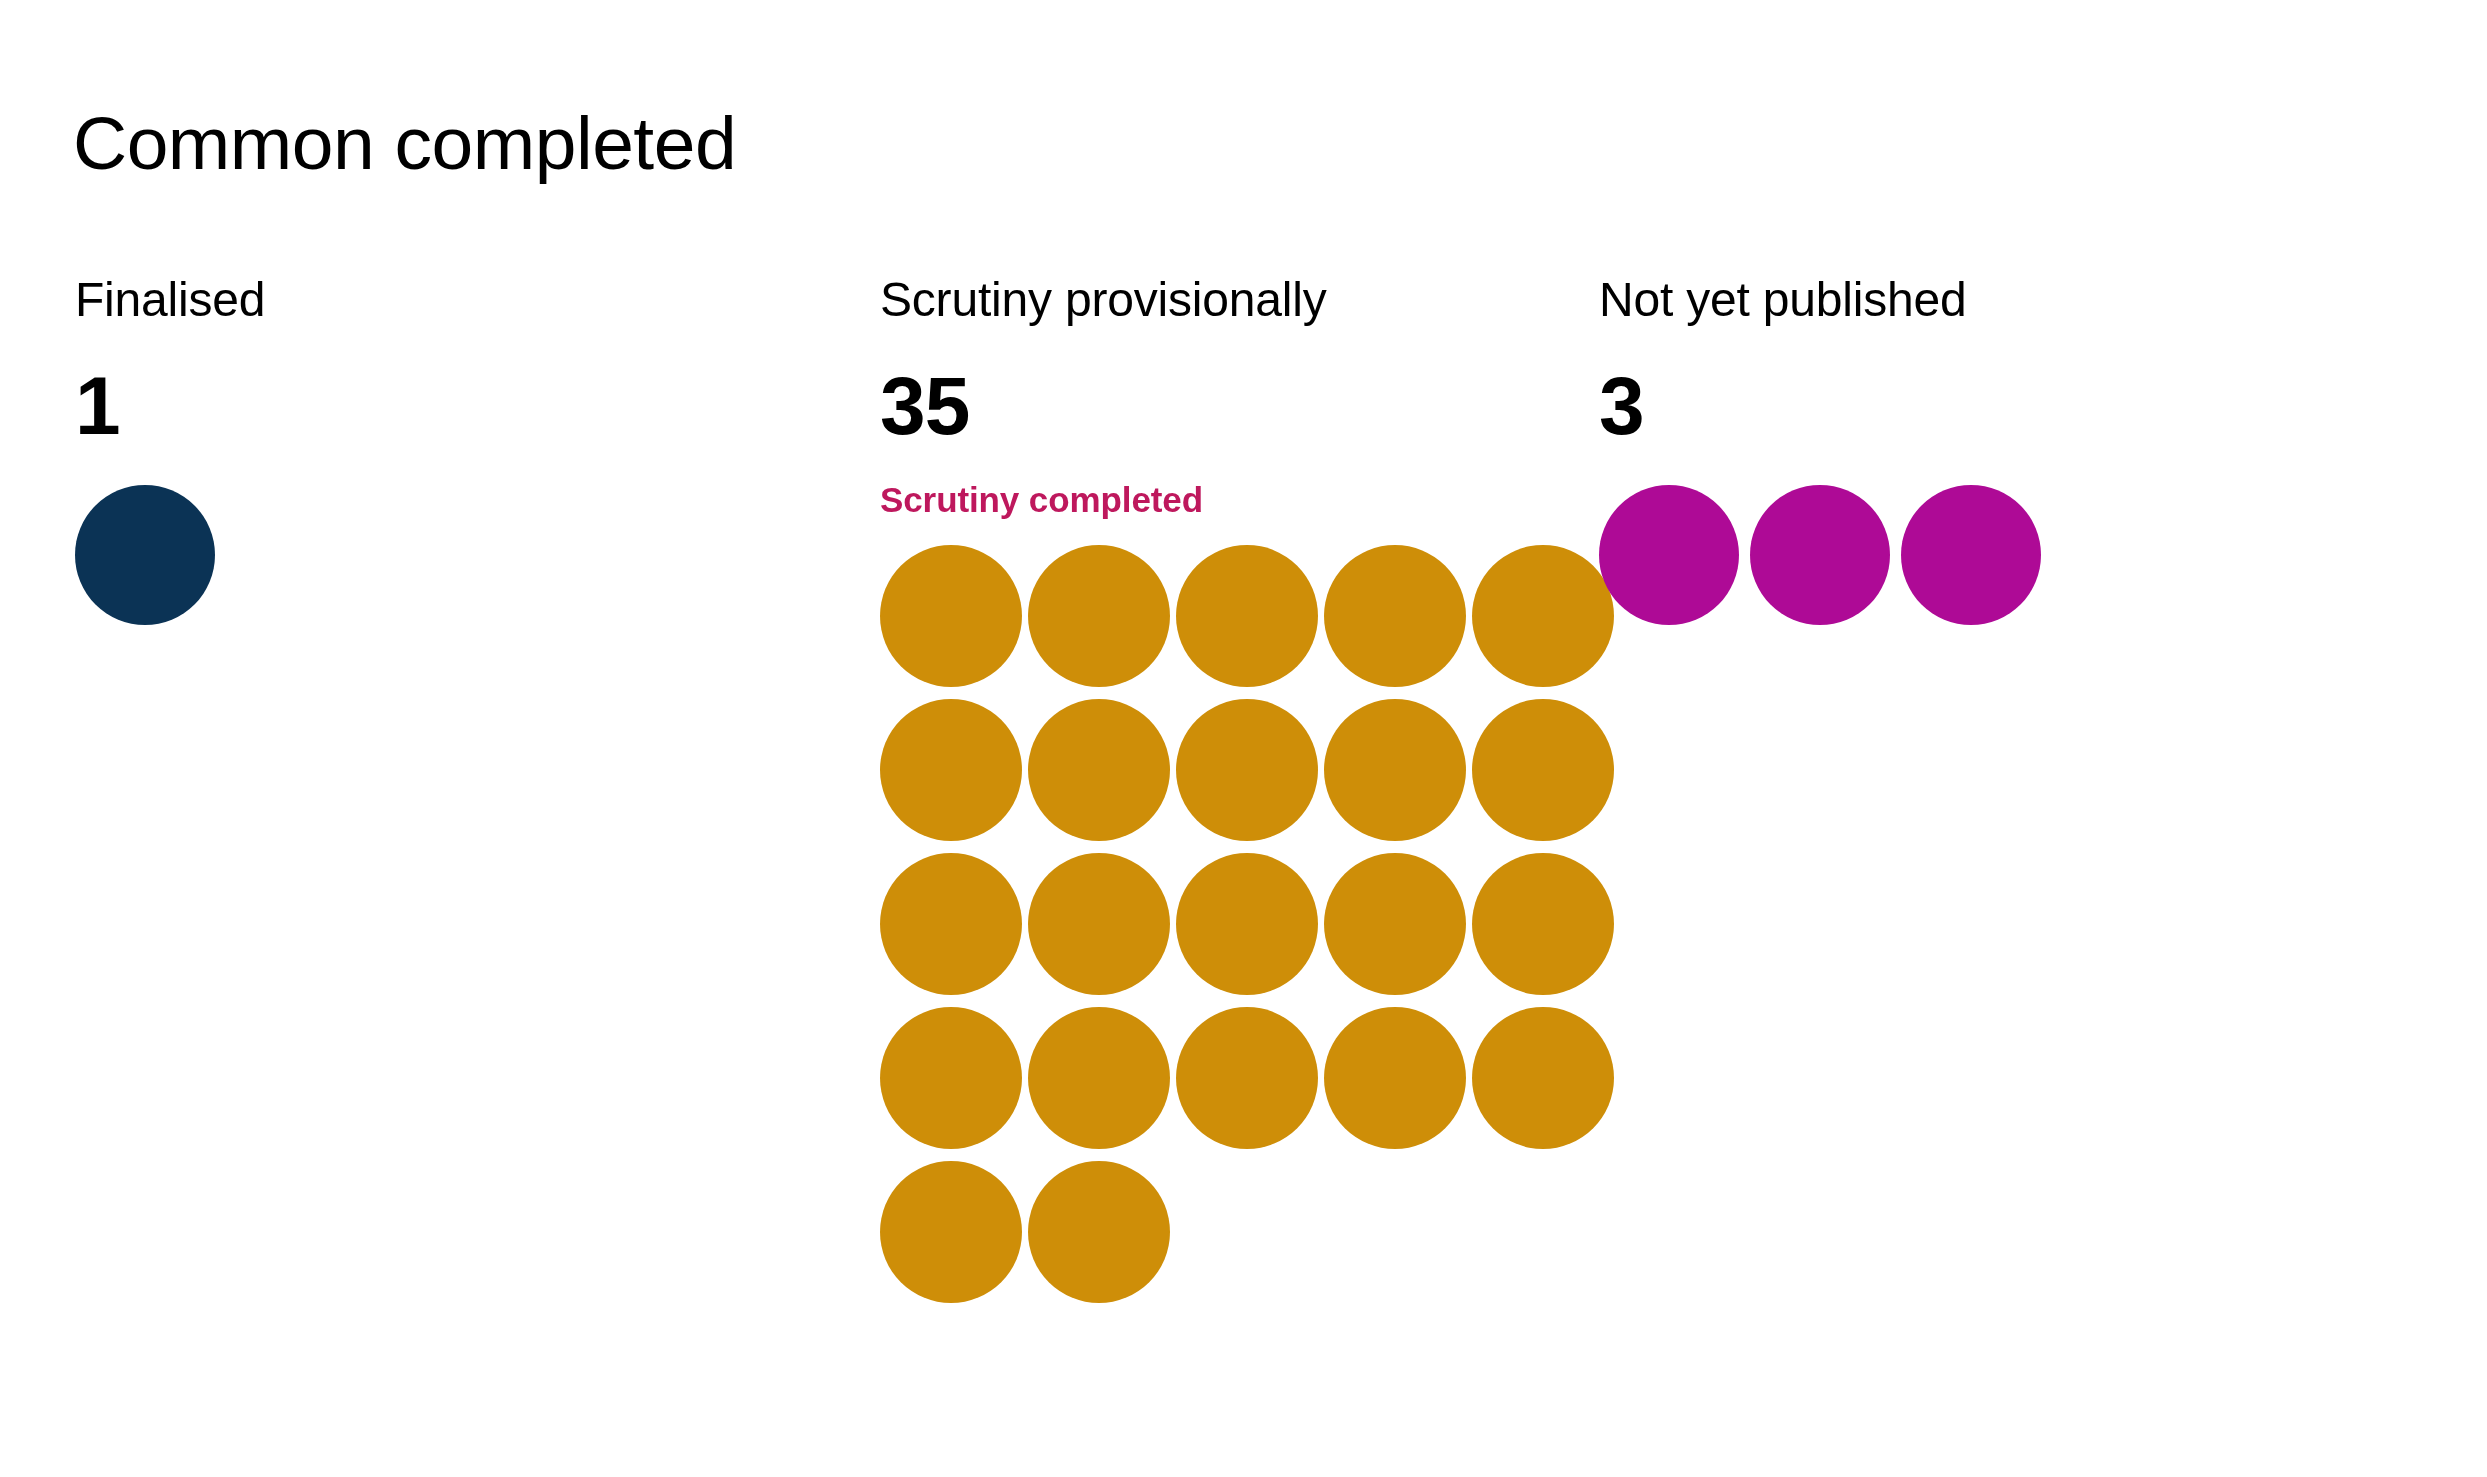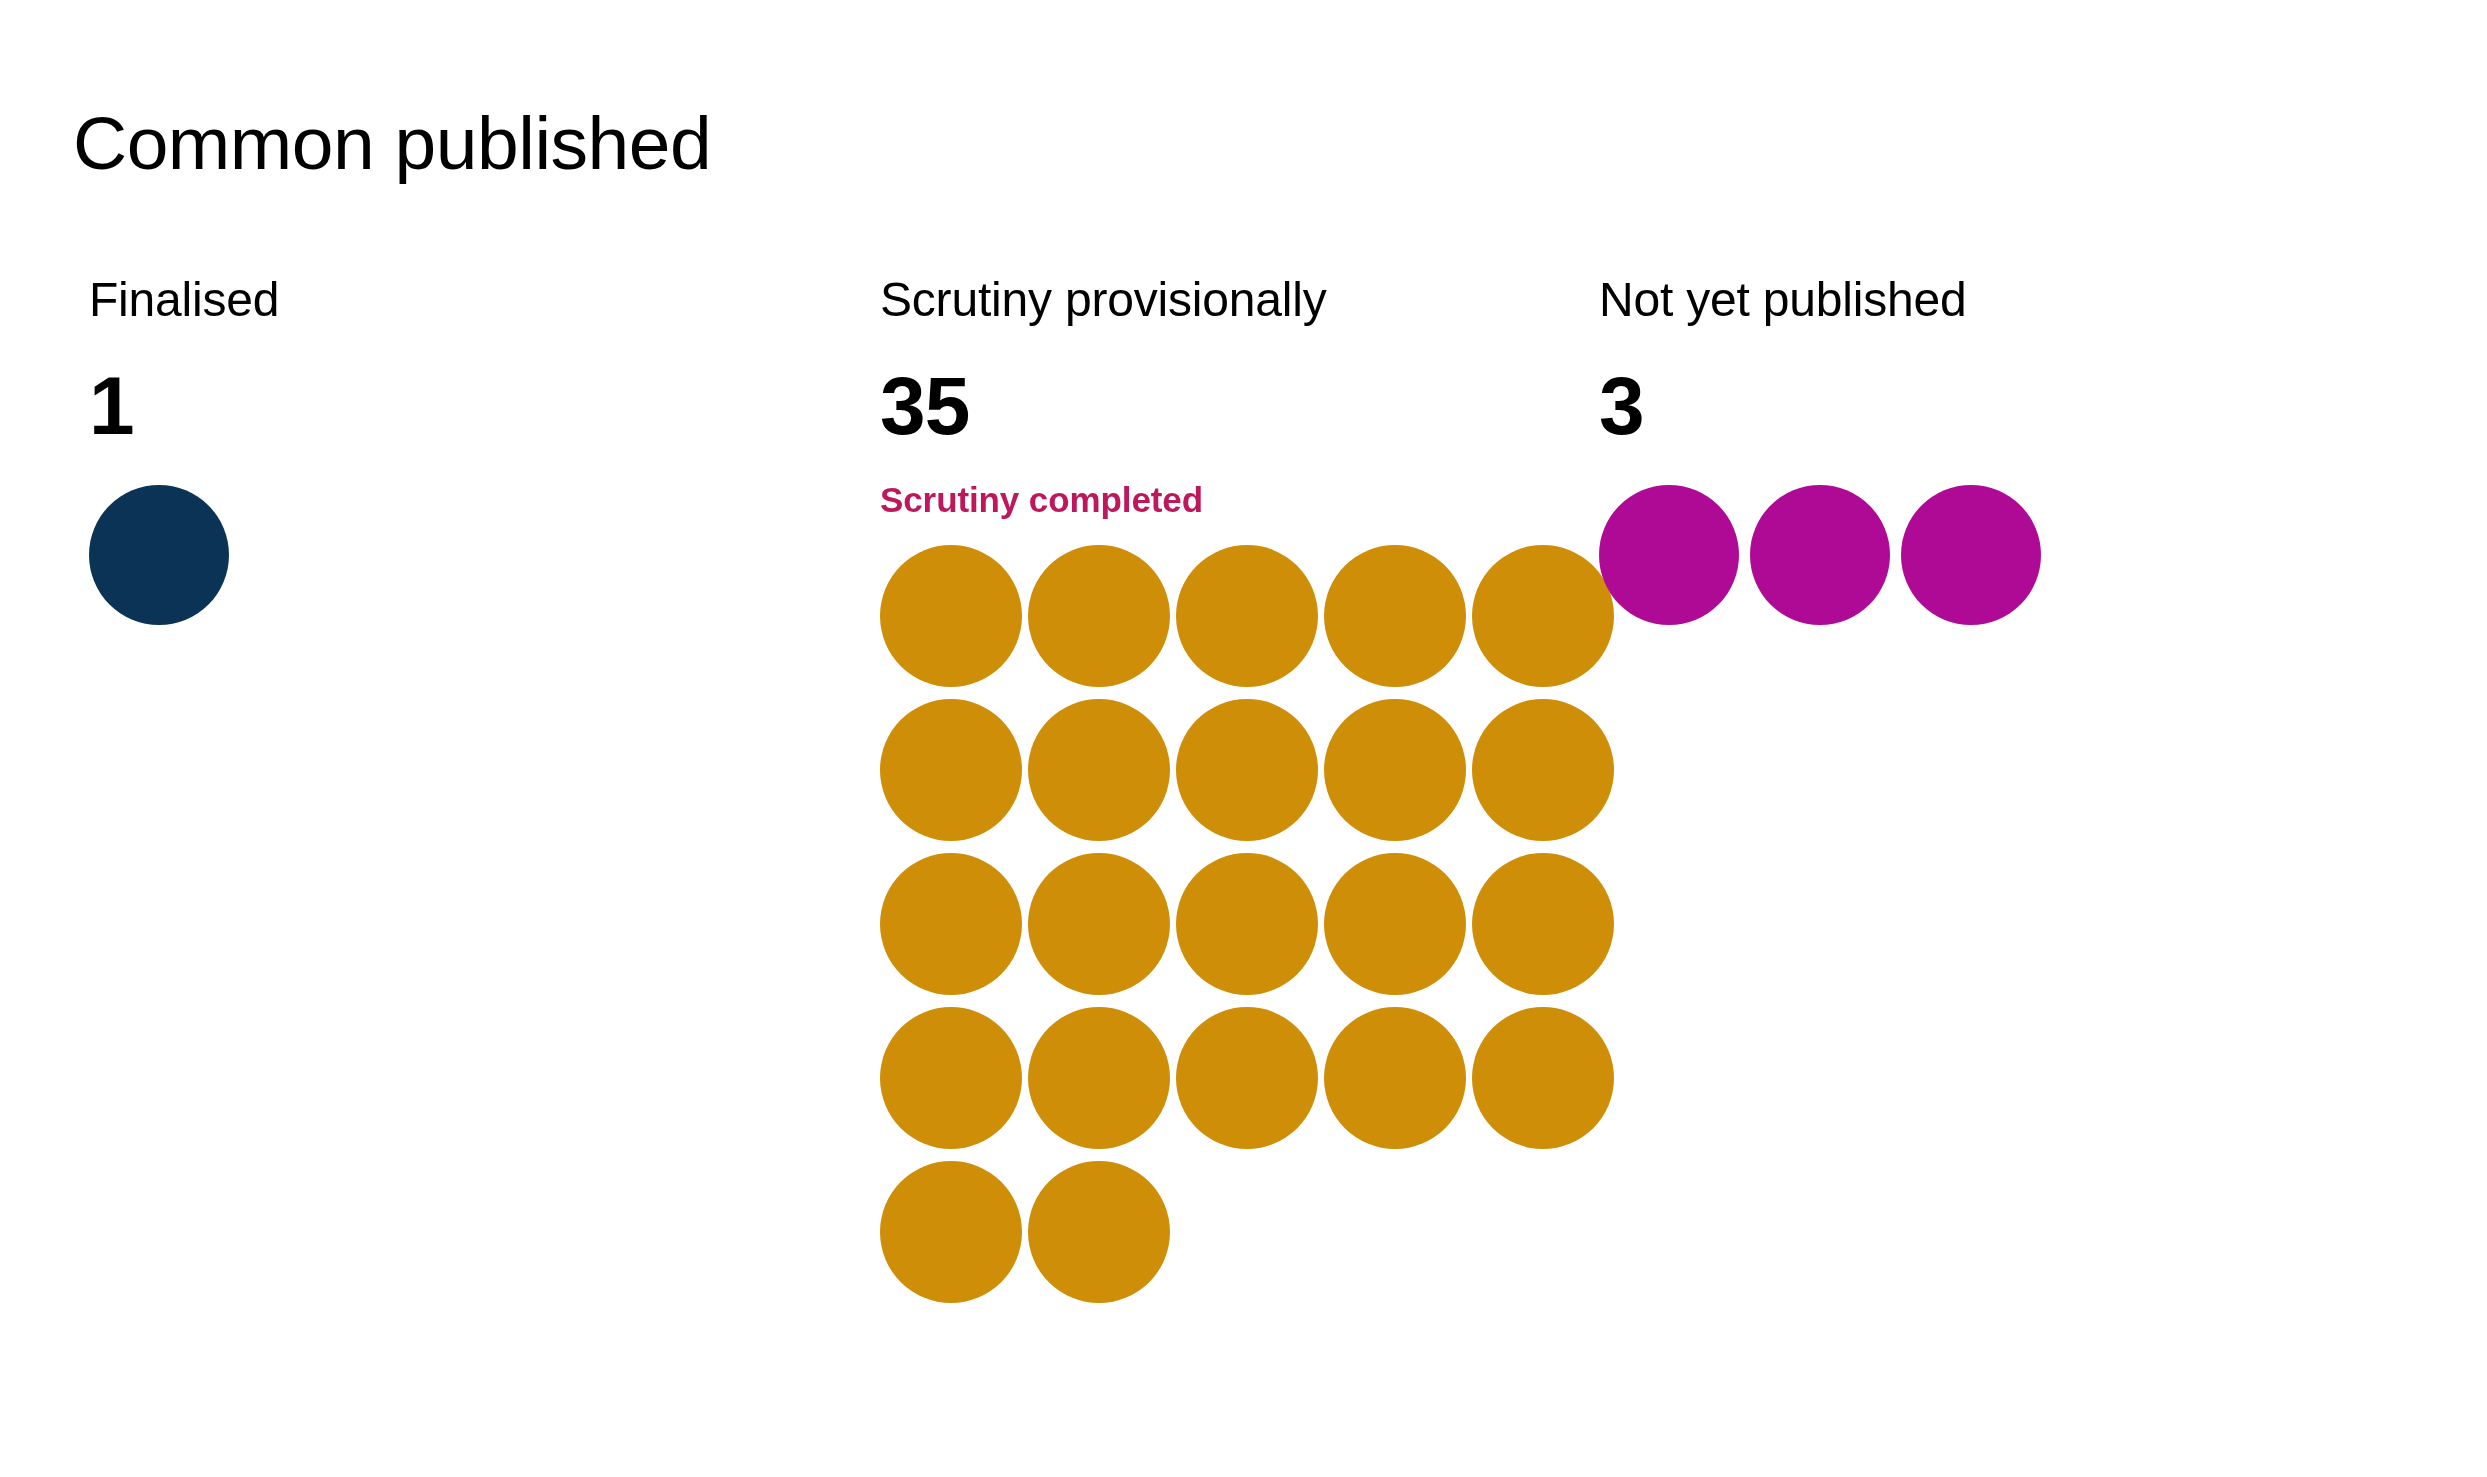--- a/index.html
+++ b/index.html
@@ -35,21 +35,21 @@
     white-space: nowrap;
     color: #000000;
   }
 
   
   .column {
     position: absolute;
     top: 276px;
   }
 
-  .col-finalised          { left: 89px;   width: 727px; }
+  .col-finalised          { left: 75px;   width: 727px; }
   .col-published          { left: 880px;  width: 765px; }
   .col-not-published      { left: 1599px; width: 727px; }
 
   .col-label {
     font-size: 48px;
     font-weight: 400;
     line-height: 1.0;
     letter-spacing: -0.2px;
     white-space: nowrap;
     color: #000000;
@@ -118,21 +118,21 @@
     width: 140px;
     height: 140px;
     margin: 0 11.2px 13px 0;
   }
 </style>
 </head>
 <body>
 
 <div id="canvas">
 
-  <div class="chart-title">Common published</div>
+  <div class="chart-title">Common completed</div>
 
   <div class="column col-finalised">
     <div class="col-label">Finalised</div>
     <div class="col-value">1</div>
     <div class="dot-grid grid-finalised">
         <span class="dot" style="background-color: rgb(11, 51, 85);"></span>
       </div>
   </div>
 
   <div class="column col-published">

